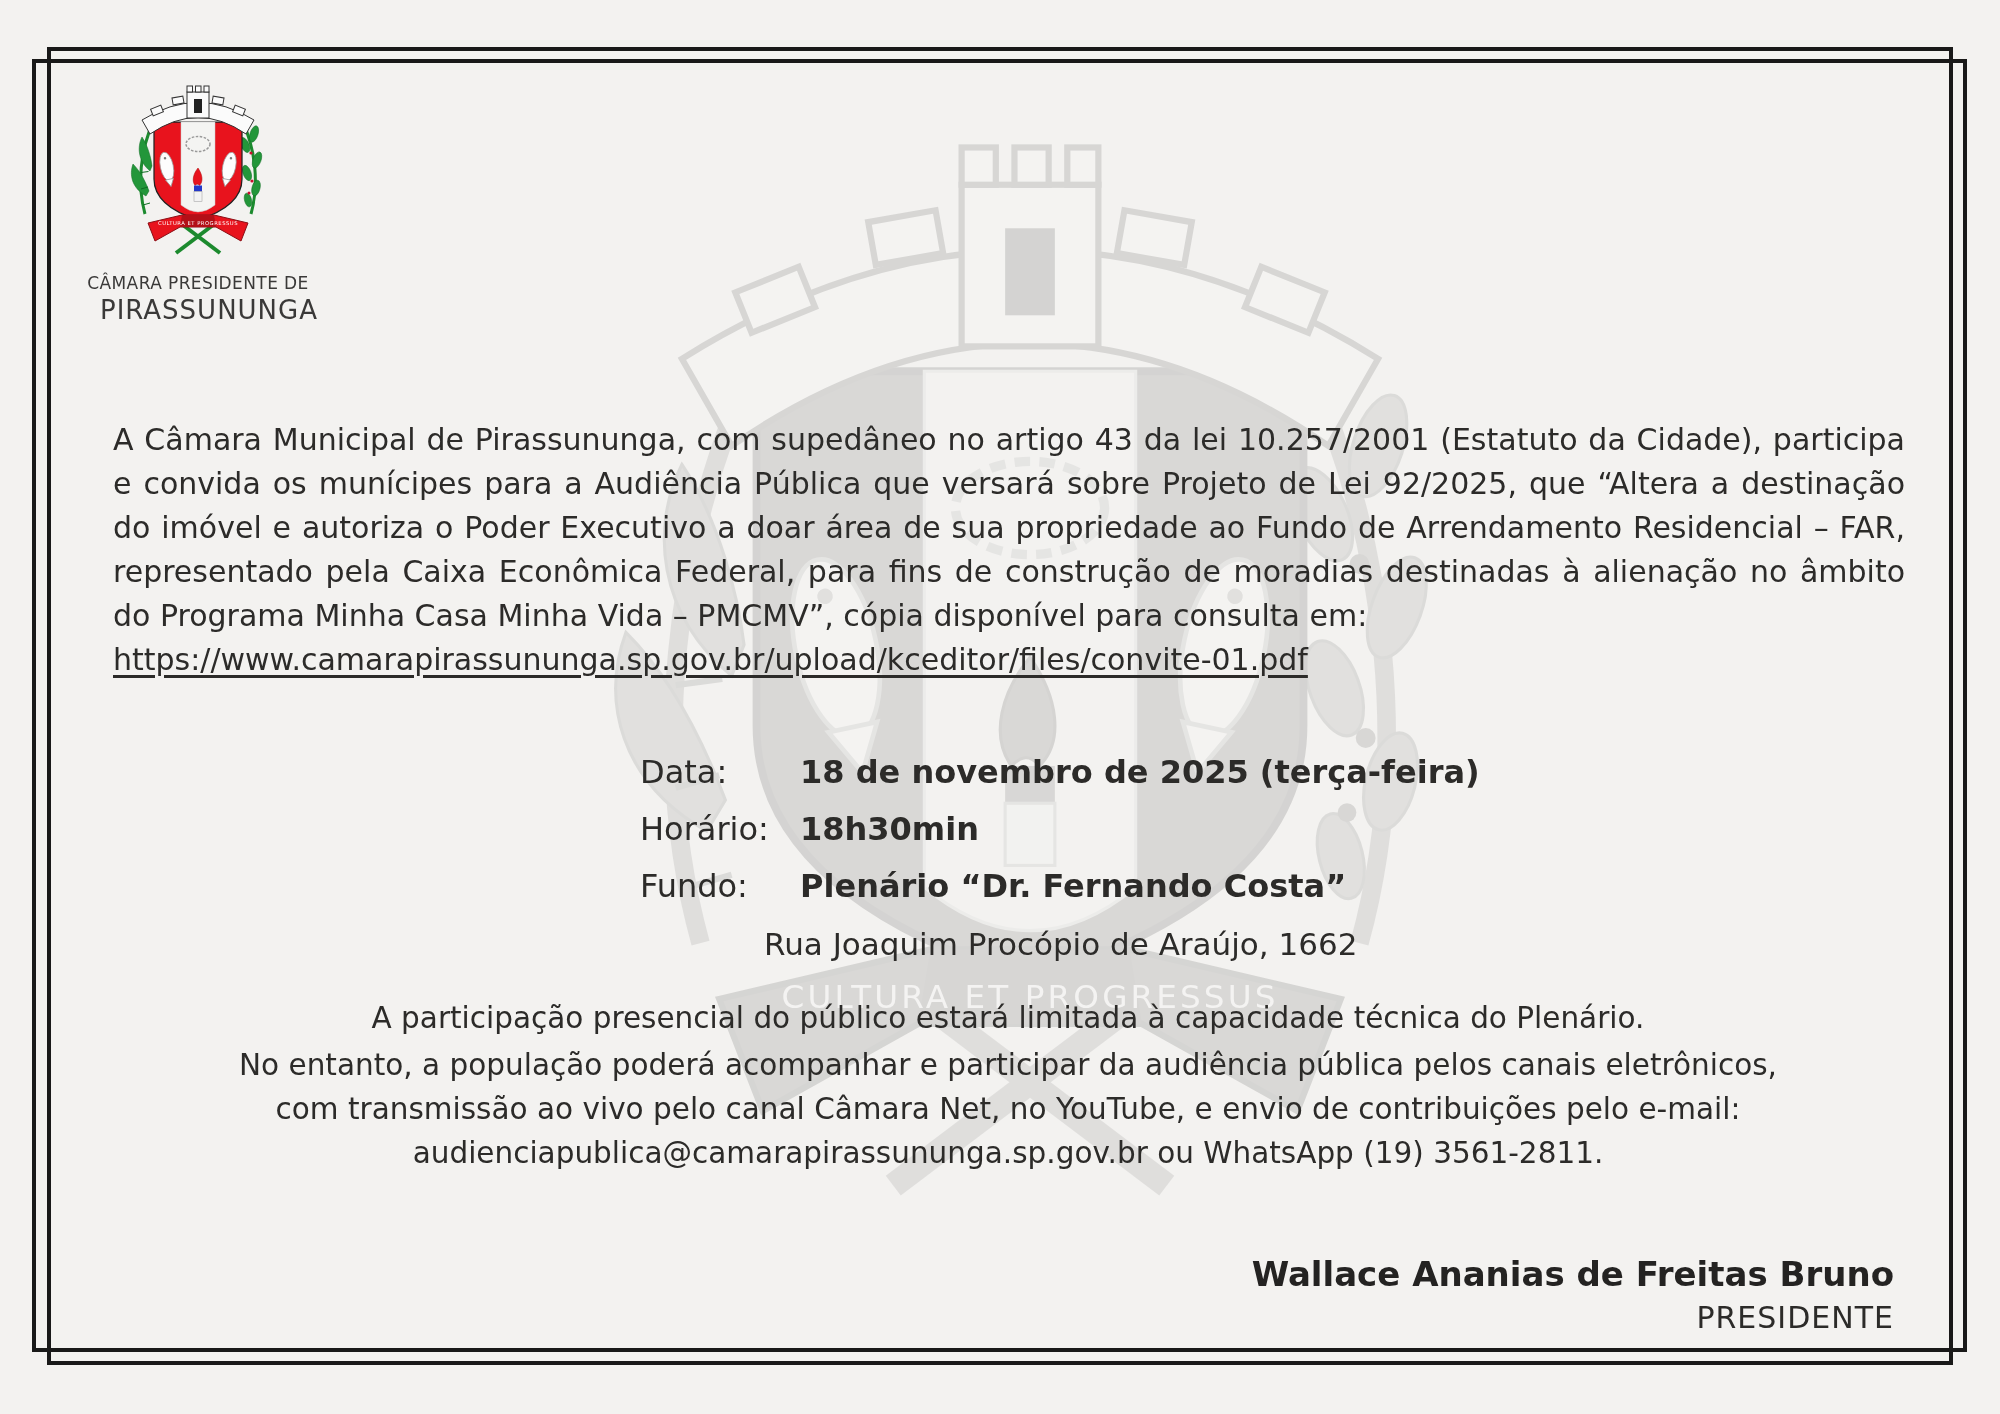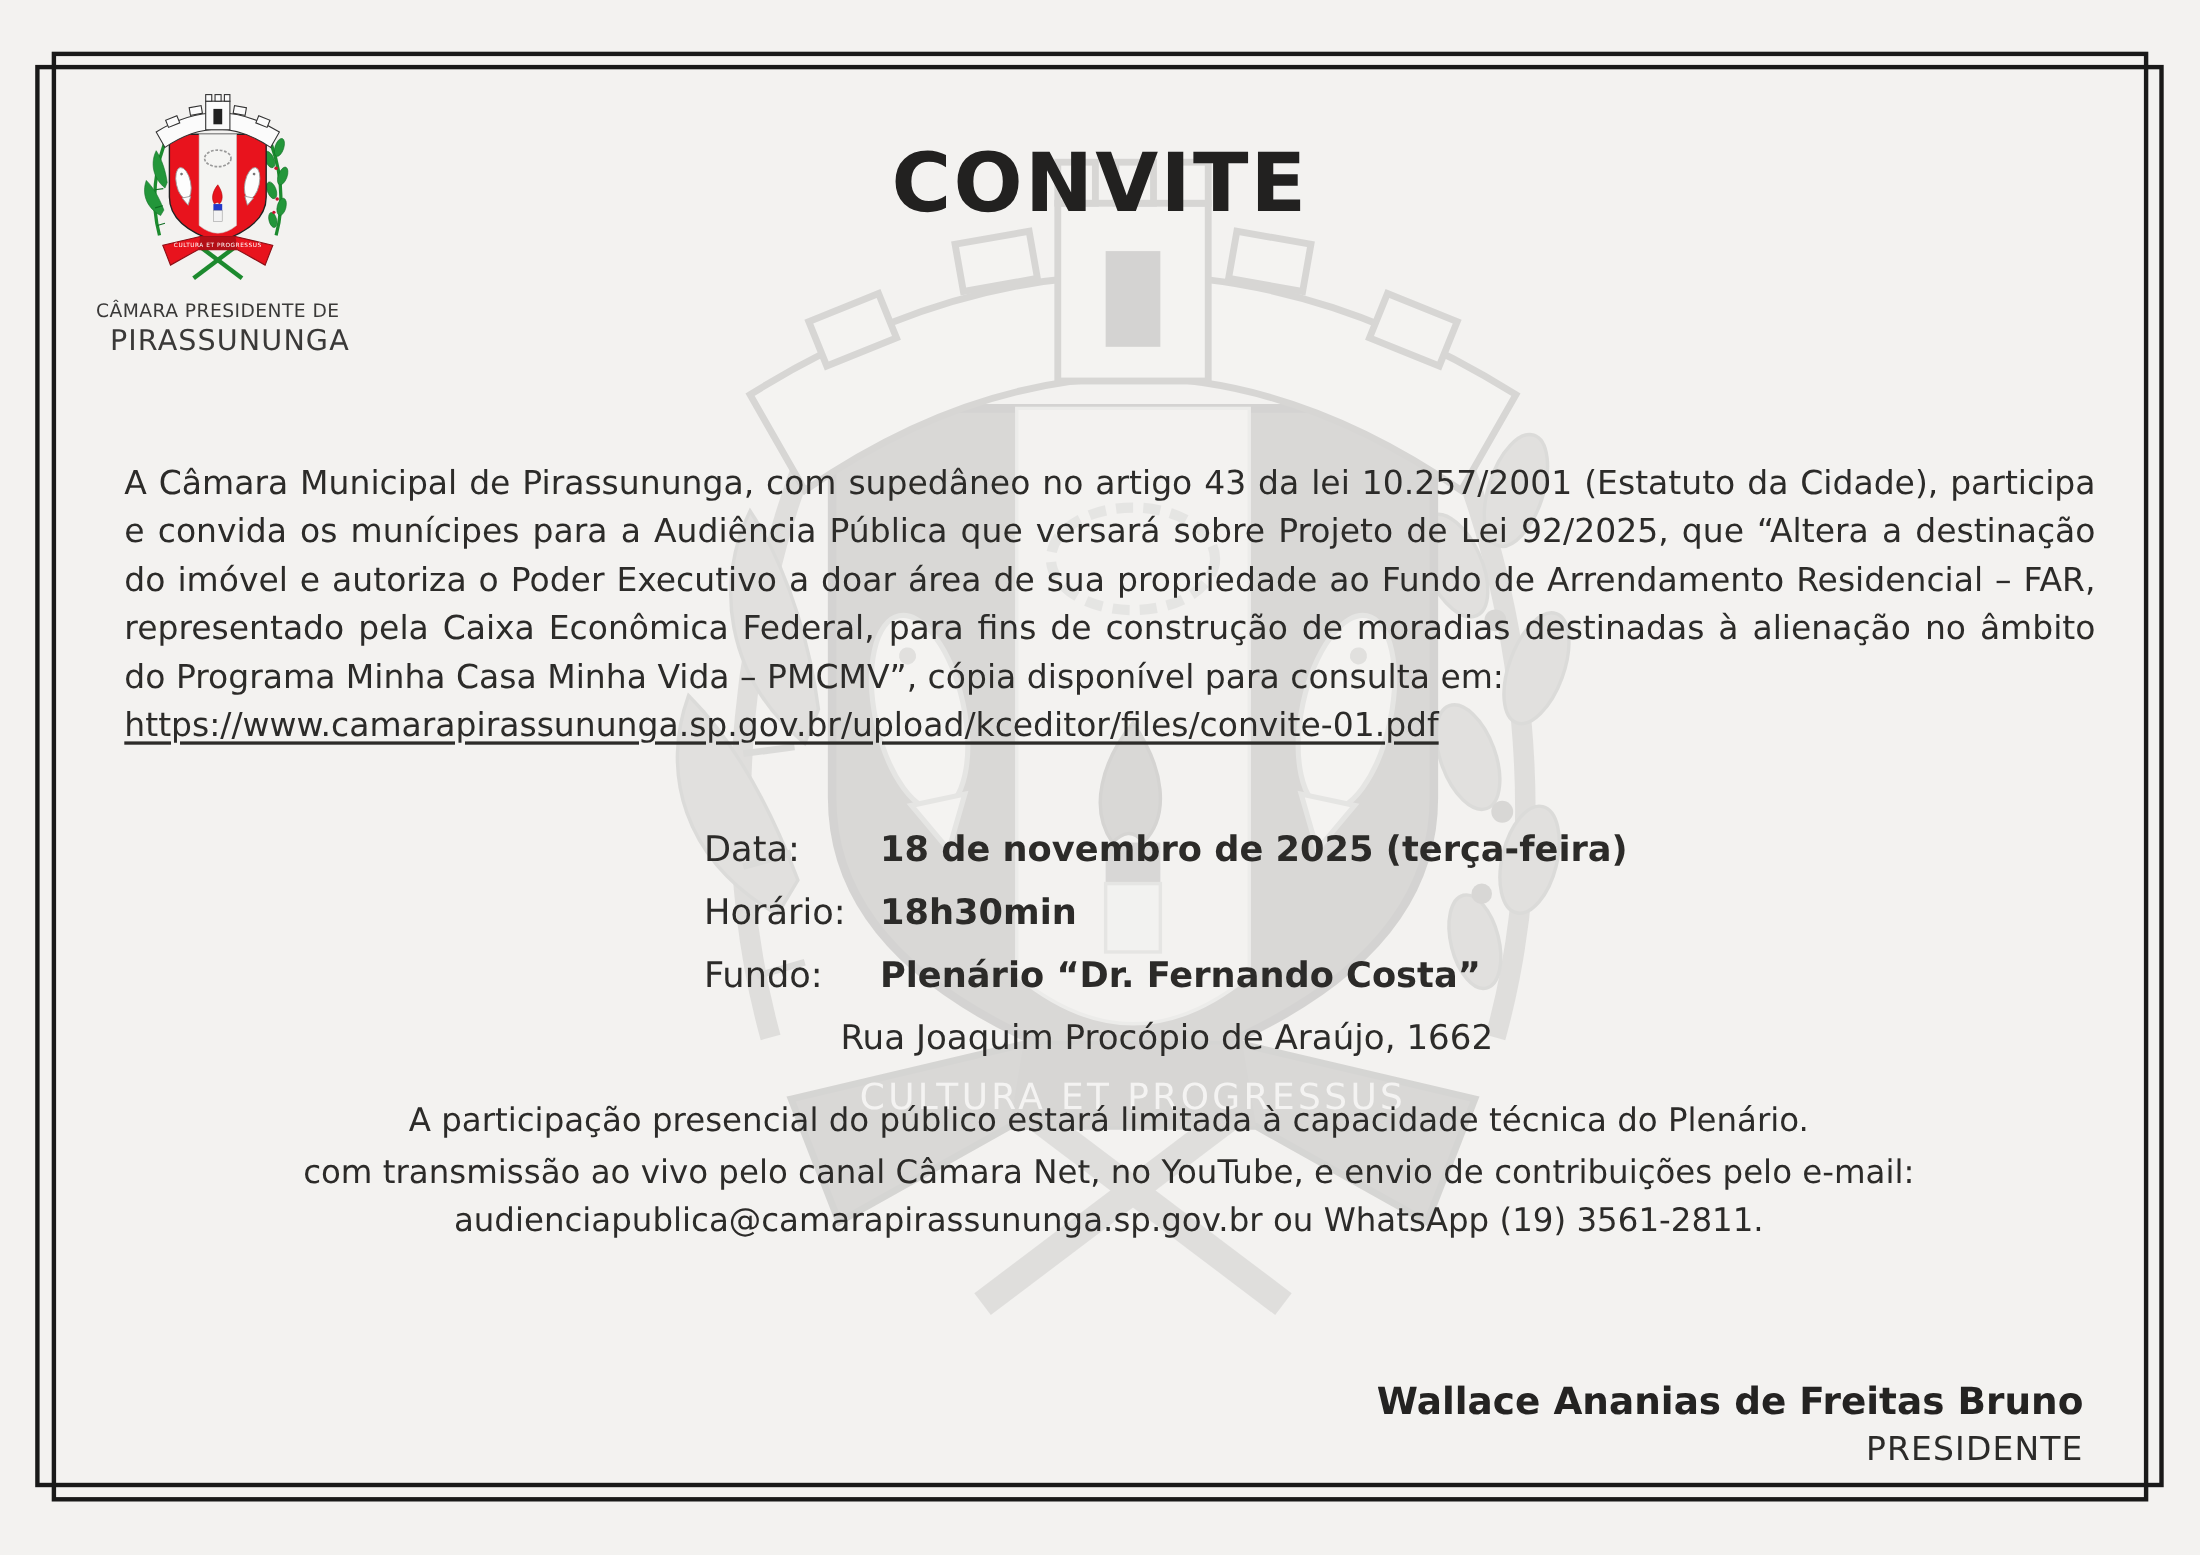--- a/index.html
+++ b/index.html
@@ -138,21 +138,20 @@
   </svg>
 
   <div class="logo">
     <svg width="150" height="185" viewBox="0 0 300 370">
       <use href="#crest"></use>
     </svg>
     <div class="org1">CÂMARA PRESIDENTE DE</div>
     <div class="org2">PIRASSUNUNGA</div>
   </div>
 
-  <div class="title">CONVITE</div>
 
   <div class="body-text">
     <span class="par">A Câmara Municipal de Pirassununga, com supedâneo no artigo 43 da lei 10.257/2001 (Estatuto da Cidade), participa e convida os munícipes para a Audiência Pública que versará sobre  Projeto de Lei 92/2025, que “Altera a destinação do imóvel e autoriza o Poder Executivo a doar área de sua propriedade ao Fundo de Arrendamento Residencial – FAR, representado pela Caixa Econômica Federal, para fins de construção de moradias destinadas à alienação no âmbito do Programa Minha Casa Minha Vida – PMCMV”, cópia disponível para consulta em:</span>
     <a class="doc-link">https://www.camarapirassununga.sp.gov.br/upload/kceditor/files/convite-01.pdf</a>
   </div>
 
   <div class="details">
     <div class="detail-row">
       <span class="lbl">Data:</span>
       <span class="val">18 de novembro de 2025 (terça-feira)</span>
@@ -163,20 +162,21 @@
     </div>
     <div class="detail-row">
       <span class="lbl">Fundo:</span>
       <span class="val">Plenário “Dr. Fernando Costa”</span>
     </div>
   </div>
   <div class="address">Rua Joaquim Procópio de Araújo, 1662</div>
 
   <div class="notes">
     <div class="n1">A participação presencial do público estará limitada à capacidade técnica do Plenário.</div>
+    <div>No entanto, a população poderá acompanhar e participar da audiência pública pelos canais eletrônicos,</div>
     <div>com transmissão ao vivo pelo canal Câmara Net, no YouTube, e envio de contribuições pelo e-mail:</div>
     <div>audienciapublica@camarapirassununga.sp.gov.br ou WhatsApp (19) 3561-2811.</div>
   </div>
 
   <div class="signature">
     <div class="sig-name">Wallace Ananias de Freitas Bruno</div>
     <div class="sig-title">PRESIDENTE</div>
   </div>
 
 </div>

